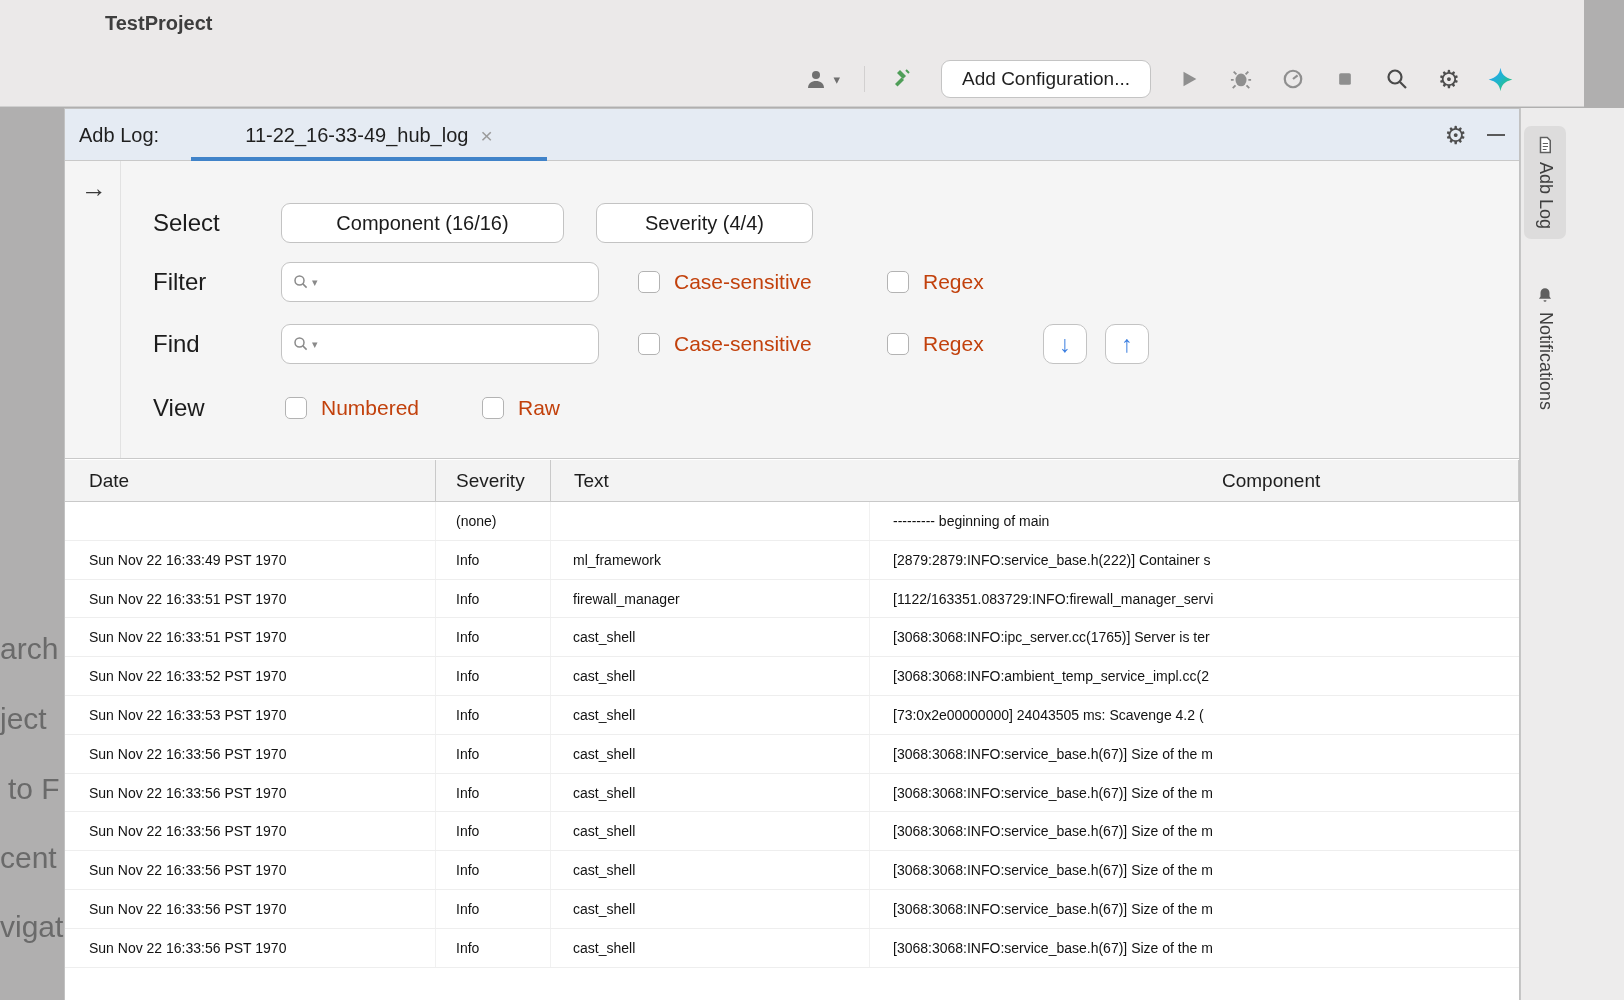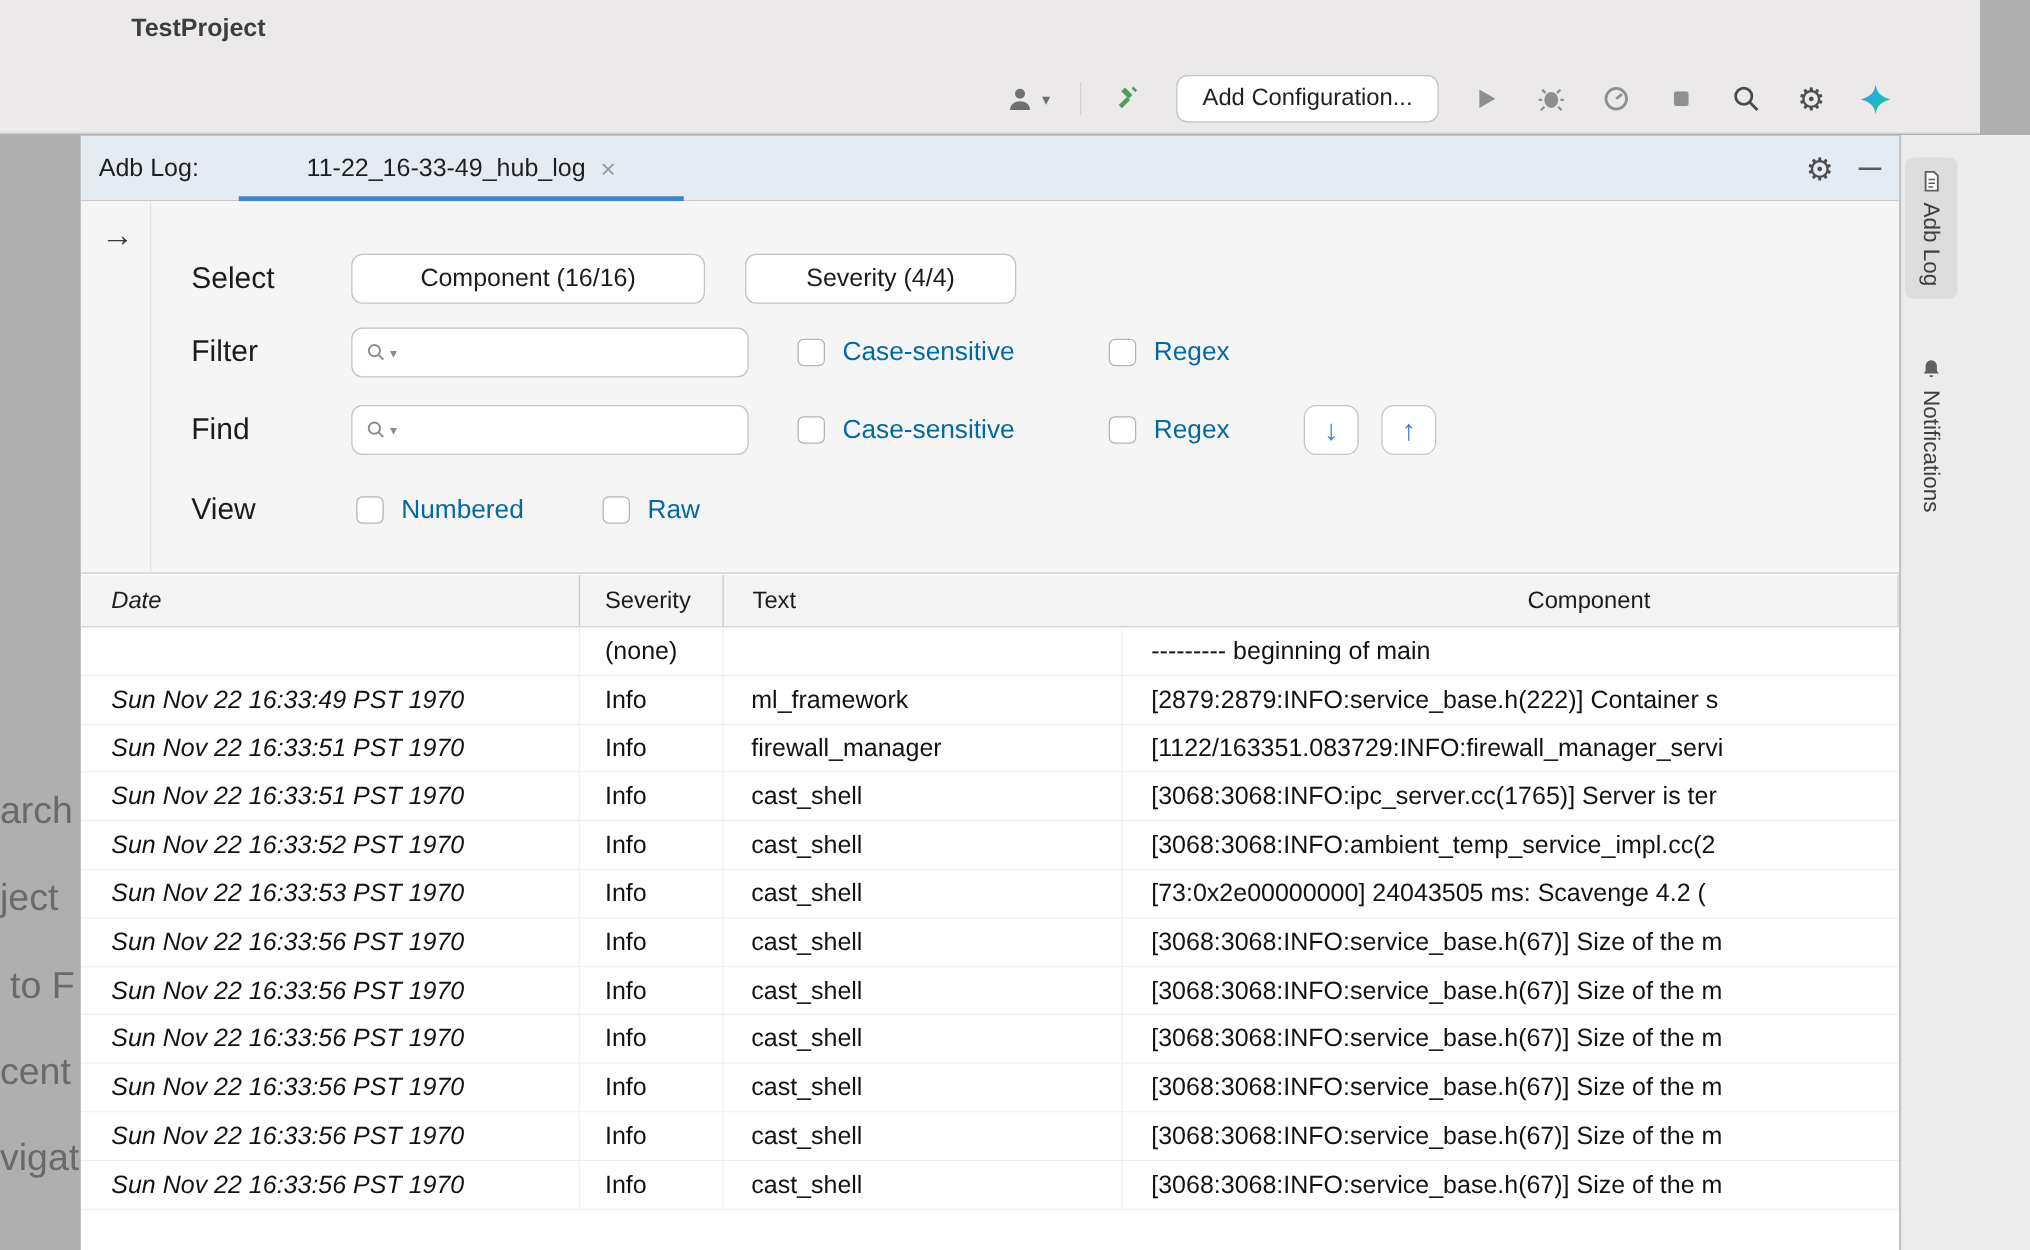--- a/index.html
+++ b/index.html
@@ -66,36 +66,36 @@
     border-radius:9px; font-size:20px; color:#1b1b1b; text-align:center; line-height:38px; cursor:pointer; }
   .btn-component { left:216px; width:283px; }
   .btn-severity  { left:531px; width:217px; }
   .search-box { position:absolute; left:216px; width:318px; height:40px; background:#fff;
     border:1px solid #c3c3c3; border-radius:9px; display:flex; align-items:center; padding:0 10px; gap:2px; }
   .search-filter { top:101px; } .search-find { top:163px; }
   .mini-chev { font-size:11px; color:#8a8a8a; }
   .ghost-input { flex:1; min-width:0; border:none; outline:none; background:transparent; font-size:20px;
     font-family:"Liberation Sans", sans-serif; color:#1b1b1b; }
   .chk { position:absolute; height:40px; display:flex; align-items:center; gap:14px; cursor:pointer; }
-  .chk-label { font-size:21px; color:#0369a1; white-space:nowrap; }
+  .chk-label { font-size:21px; color:#c2410c; white-space:nowrap; }
   .box { width:22px; height:22px; background:#fff; border:1.5px solid #b3b3b3; border-radius:5px; flex:none; }
   .chk-cs-filter { left:573px; top:101px; } .chk-rx-filter { left:822px; top:101px; }
   .chk-cs-find   { left:573px; top:163px; } .chk-rx-find   { left:822px; top:163px; }
   .chk-numbered  { left:220px; top:227px; } .chk-raw       { left:417px; top:227px;text-align:center; }
   .nav-btn { position:absolute; top:163px; width:44px; height:40px; background:#fff; border:1px solid #c3c3c3;
     border-radius:10px; font-size:23px; font-weight:700; color:#3a7ee0; text-align:center; line-height:37px; cursor:pointer; }
   .nav-down { left:978px; } .nav-up { left:1040px; }
 
   
   .table-wrap { position:absolute; left:0; top:351px; right:0; bottom:0; background:#fff; overflow:hidden; }
   .thead { display:flex; height:42px; background:#f3f3f3; border-bottom:1px solid #c9c9c9; }
   .th { font-size:19px; color:#1d1d1d; line-height:41px; border-right:1px solid #c9c9c9; overflow:hidden; white-space:nowrap; }
   .trow { display:flex; height:38.8px; border-bottom:1px solid #eeeeee; background:#fff; }
-  .td { font-size:20px; color:#121212; line-height:38px; border-right:1px solid #f1f1f1; overflow:hidden; white-space:nowrap; }
-  .col-date      { width:399px; padding-left:24px; flex:none;font-style:italic; }
+  .td { font-size:14px; color:#121212; line-height:38px; border-right:1px solid #f1f1f1; overflow:hidden; white-space:nowrap; }
+  .col-date      { width:371px; padding-left:24px; flex:none; }
   .col-severity  { width:115px; padding-left:20px; flex:none; }
   .col-component { width:319px; padding-left:22px; flex:none; }
   .col-text      { flex:1; padding-left:23px; border-right:none !important; }
 
   svg { display:block; }
 </style>
 </head>
 <body>
 
 <div class="screen">

